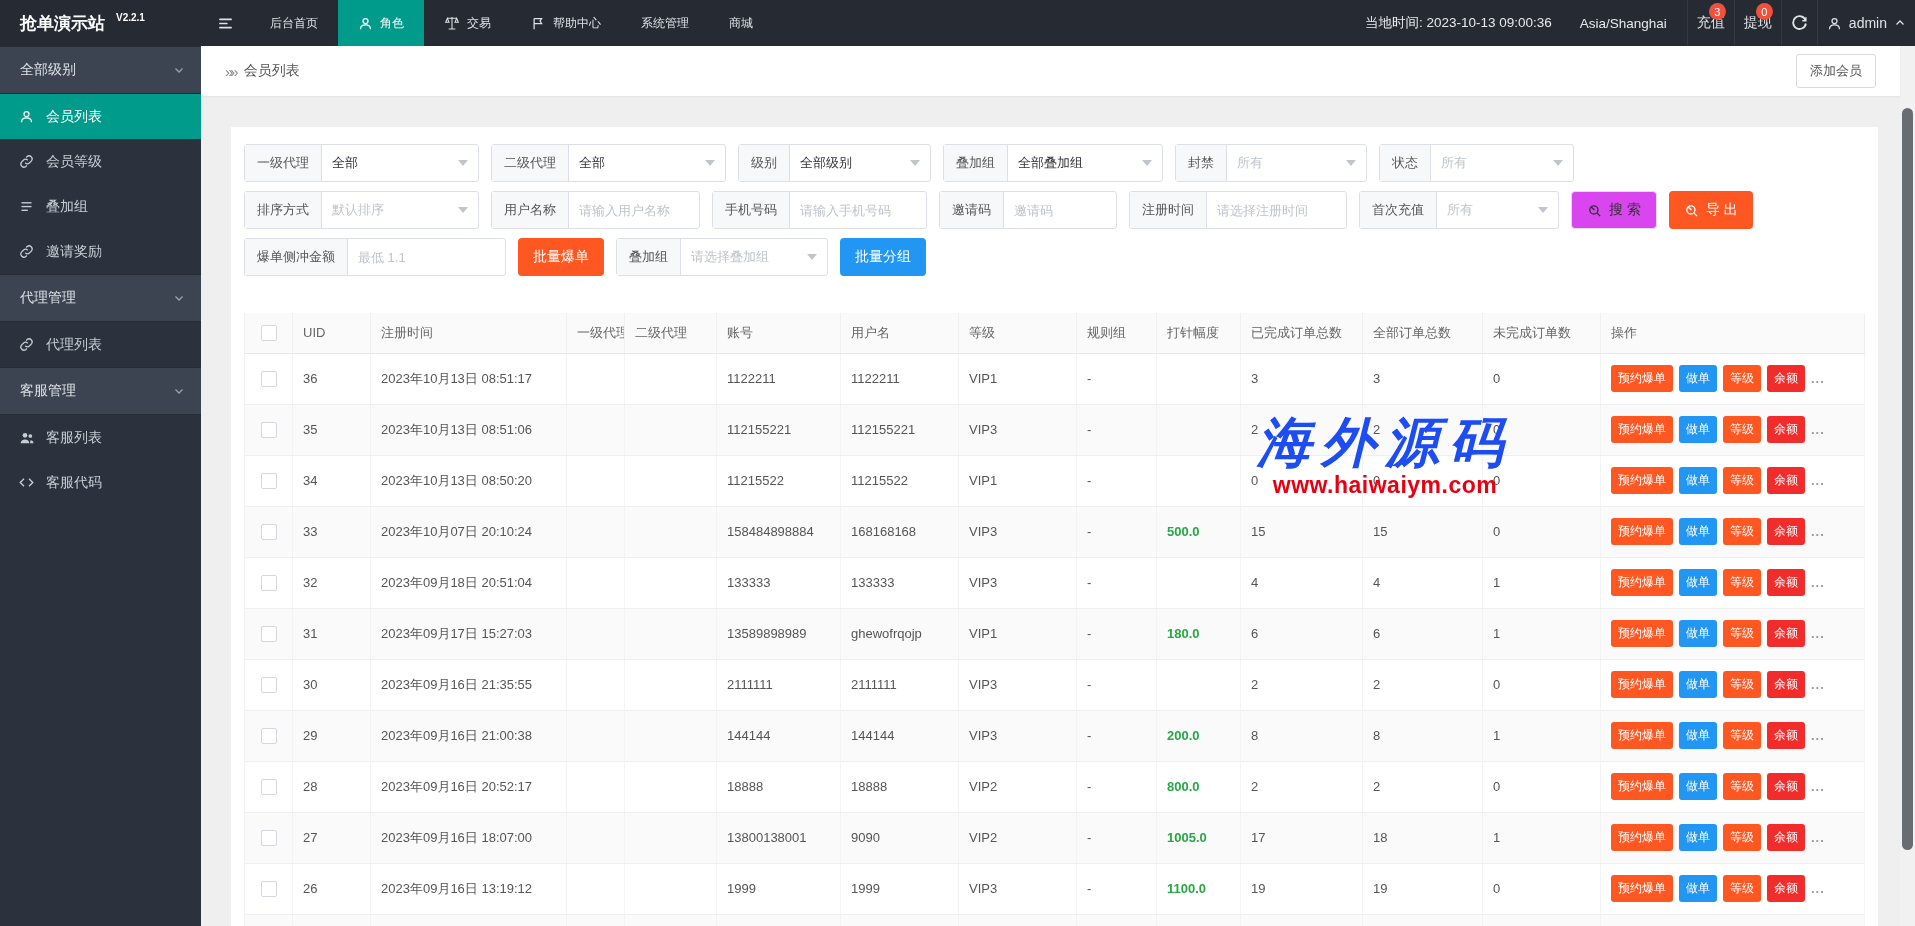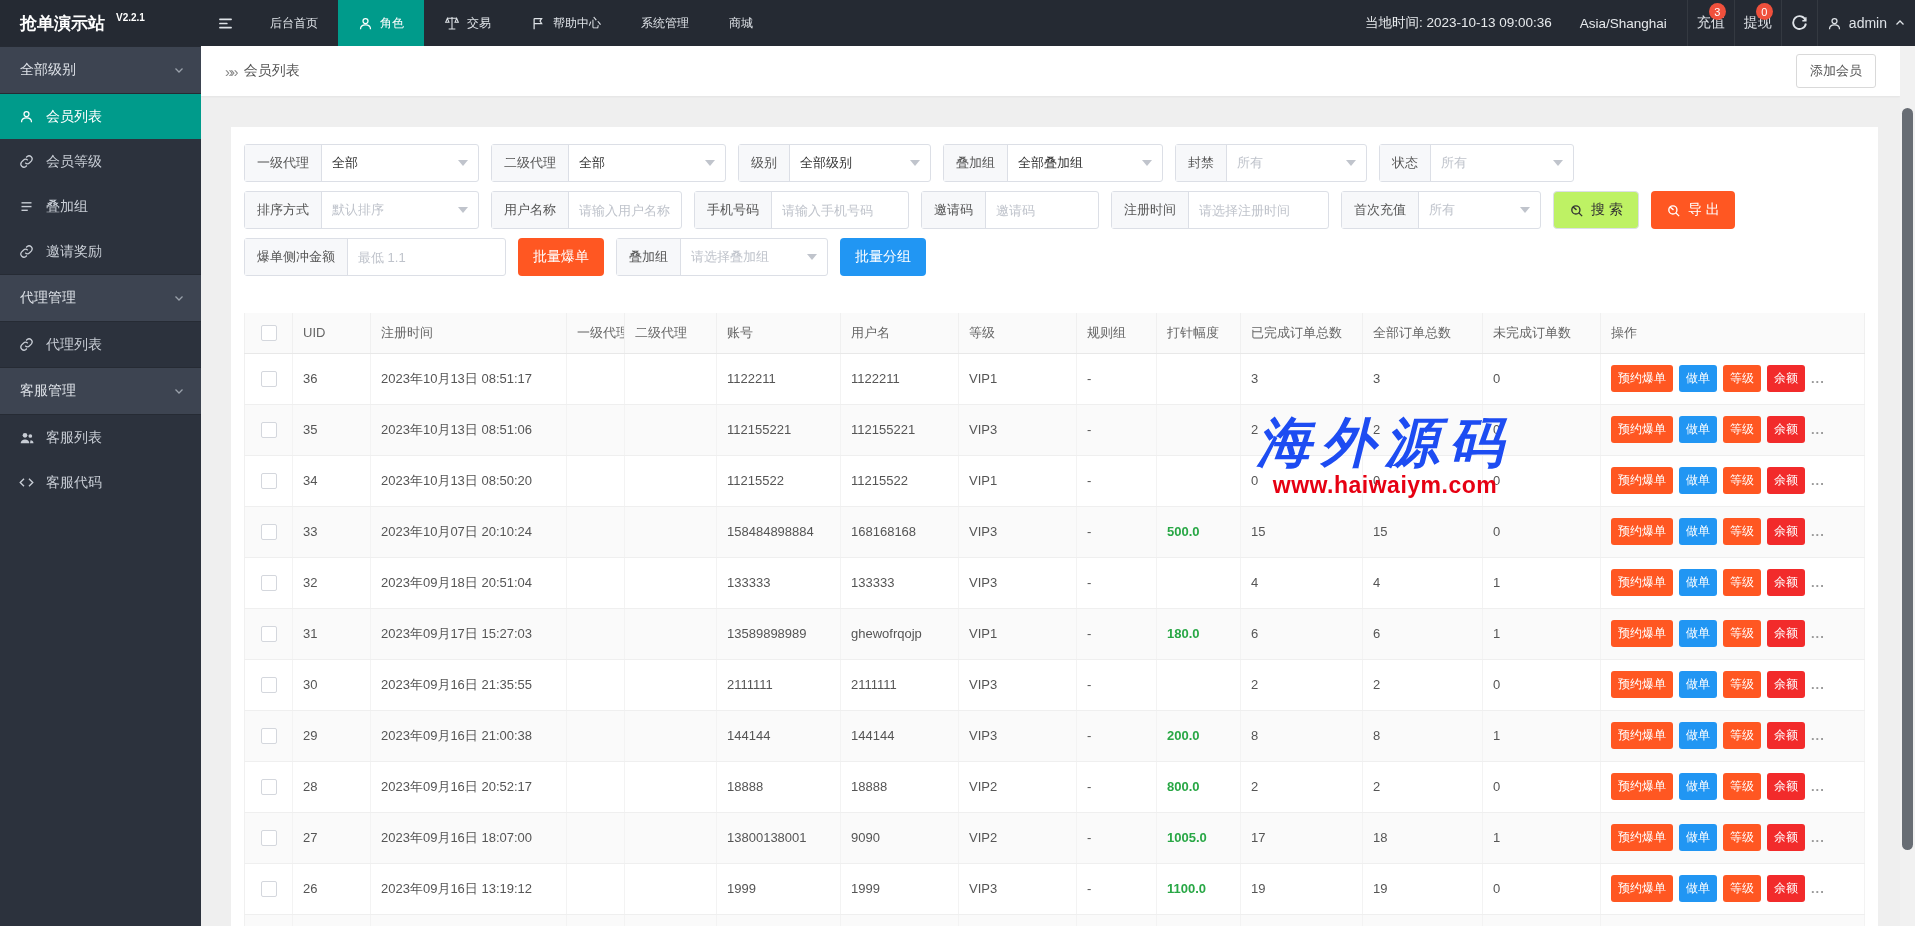--- a/index.html
+++ b/index.html
@@ -46,21 +46,21 @@
   .fvalue{flex:1;display:flex;align-items:center;padding:0 10px;font-size:13px;color:#333;white-space:nowrap;overflow:hidden}
   .fvalue.muted{color:#bfc3cb}
   .caret{width:0;height:0;border-left:5px solid transparent;border-right:5px solid transparent;
     border-top:6px solid #c0c4cc;margin:auto 10px auto 0;flex:0 0 auto}
   .finput{border:none;outline:none;flex:1;padding:0 10px;font-size:13px;color:#333;min-width:0;background:transparent}
   .finput::placeholder{color:#bfc3cb}
   .fbtn{height:38px;border:none;border-radius:4px;color:#fff;font-size:14px;padding:0 15px;cursor:pointer;
     display:flex;align-items:center;gap:7px;flex:0 0 auto;white-space:nowrap}
   .fbtn.orange{background:var(--orange)}
   .fbtn.blue{background:var(--blue)}
-  .fbtn.white{background:#bef264;border:1px solid #dcdfe6;color:#333}
+  .fbtn.white{background:#d946ef;border:1px solid #dcdfe6;color:#333}
   
   .tablewrap{margin-top:37px}
   table{border-collapse:collapse;table-layout:fixed;width:1621px;
     border-left:1px solid #f0f0f0;border-right:1px solid #f0f0f0}
   th{height:40px;background:#fafafa;font-size:13px;color:#666;font-weight:500;text-align:left;padding:0 10px;
     border-bottom:1px solid #e8e8e8;border-right:1px solid #f0f0f0;white-space:nowrap;overflow:hidden}
   td{height:51px;font-size:13px;color:#555;padding:0 10px;border-bottom:1px solid #efefef;
     border-right:1px solid #f3f3f3;white-space:nowrap;overflow:hidden}
   tbody tr:nth-child(even){background:#fafafa}
   td.ck,th.ck{text-align:center;padding:0}
@@ -310,21 +310,21 @@
             <span class="fvalue muted">所有</span>
             <span class="caret"></span>
           </div>
         </div>
         <div class="frow">
           <div class="fgroup" style="width: 235px;">
             <span class="flabel">排序方式</span>
             <span class="fvalue muted">默认排序</span>
             <span class="caret"></span>
           </div>
-          <div class="fgroup" style="width: 191px;">
+          <div class="fgroup" style="width: 209px;">
             <span class="flabel">用户名称</span>
             <input class="finput" placeholder="请输入用户名称" style="">
           </div>
           <div class="fgroup" style="width: 215px;">
             <span class="flabel">手机号码</span>
             <input class="finput" placeholder="请输入手机号码" style="">
           </div>
           <div class="fgroup" style="width: 178px;">
             <span class="flabel">邀请码</span>
             <input class="finput" placeholder="邀请码" style="">

